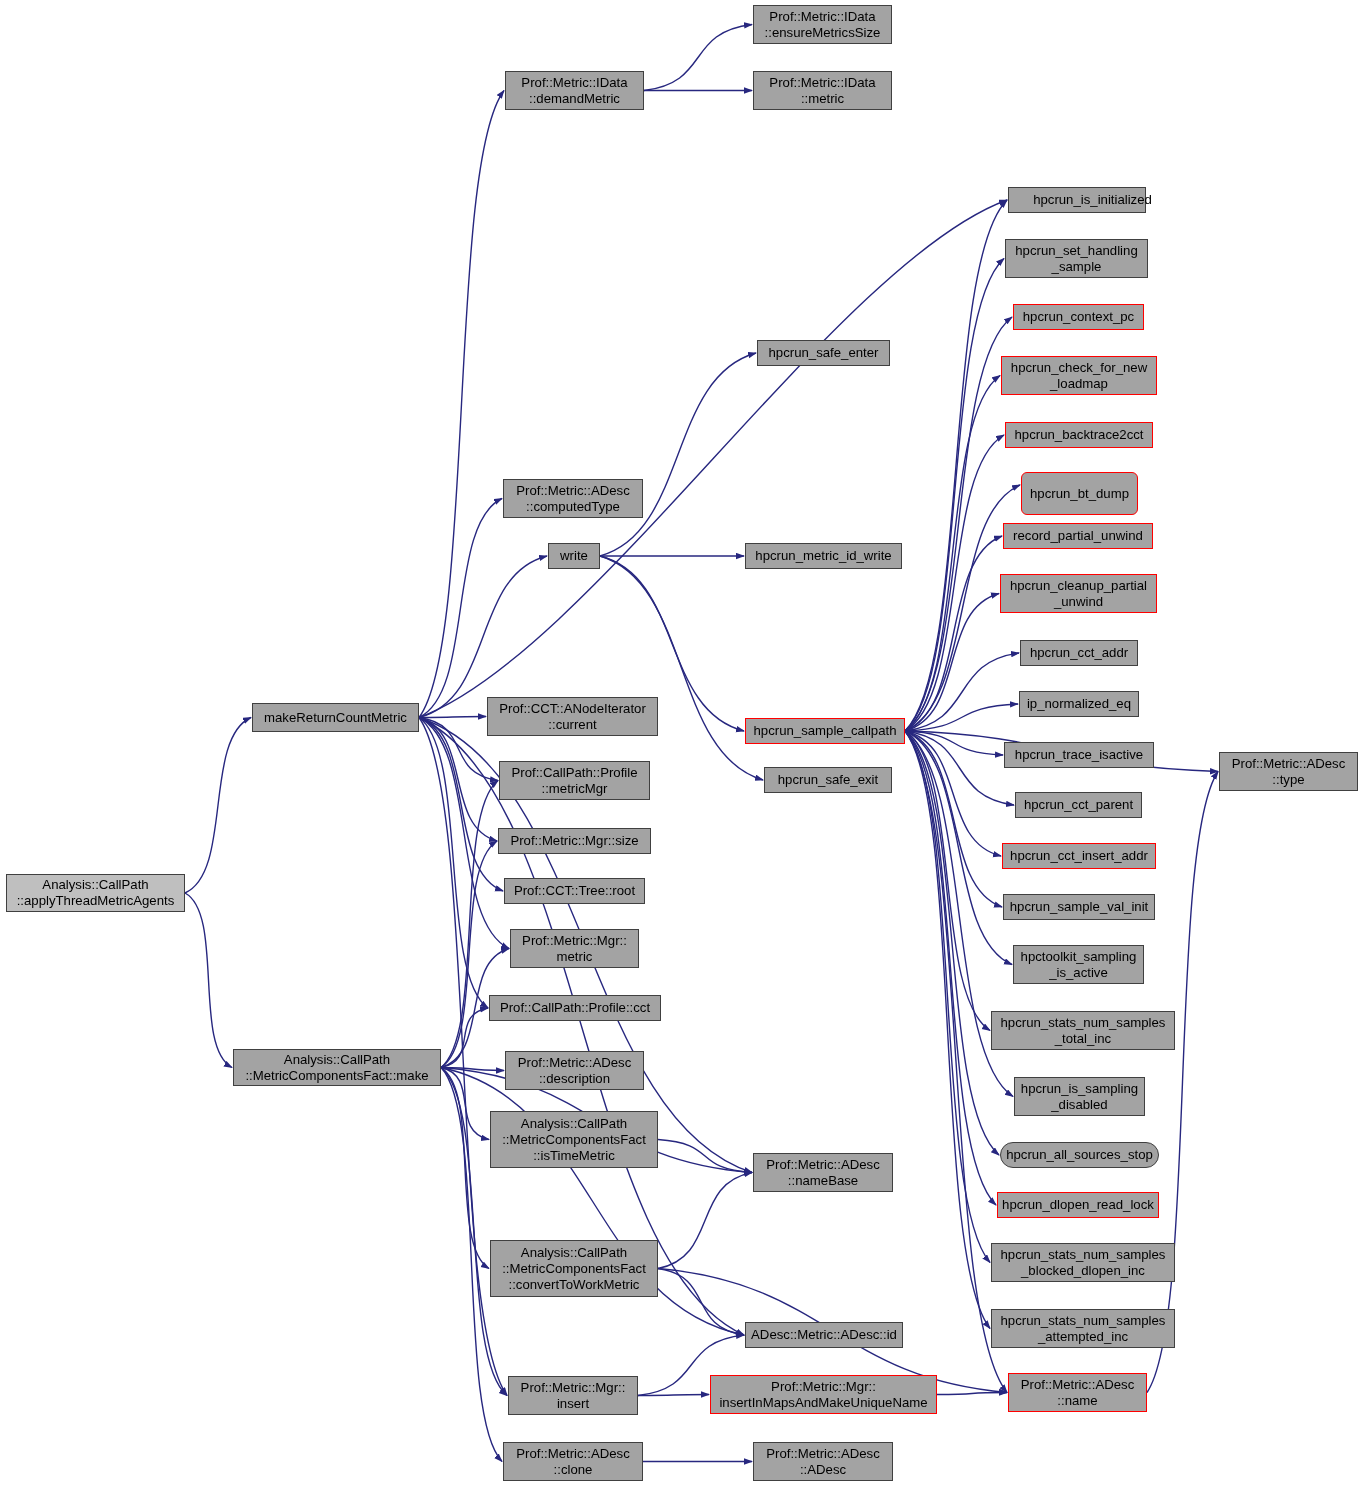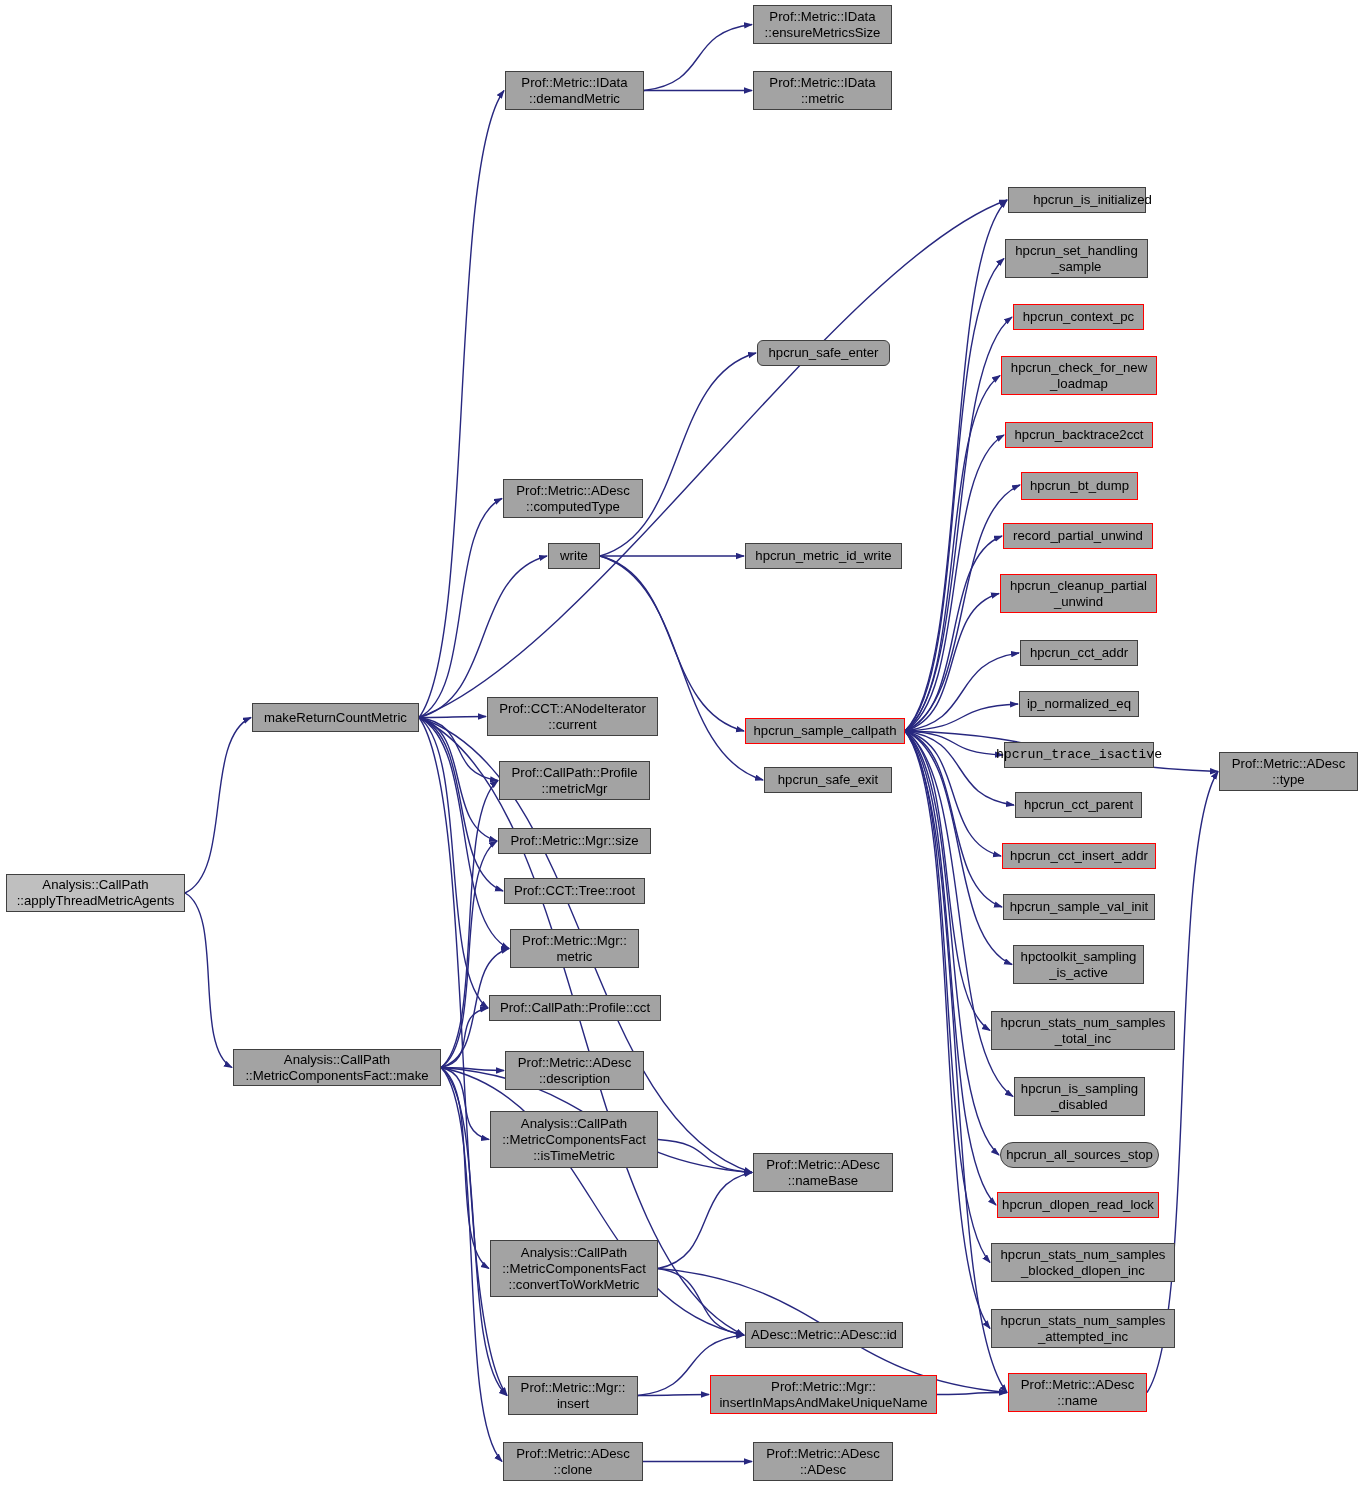--- a/index.html
+++ b/index.html
@@ -136,21 +136,21 @@
       <div class="node" style="left: 505px; top: 71px; width: 139px; height: 39px;"><span>Prof::Metric::IData
 ::demandMetric</span></div>
       <div class="node" style="left: 753px; top: 5px; width: 139px; height: 39px;"><span>Prof::Metric::IData
 ::ensureMetricsSize</span></div>
       <div class="node" style="left: 753px; top: 71px; width: 139px; height: 39px;"><span>Prof::Metric::IData
 ::metric</span></div>
       <div class="node" style="left: 503px; top: 479px; width: 140px; height: 39px;"><span>Prof::Metric::ADesc
 ::computedType</span></div>
       <div class="node" style="left: 548px; top: 543px; width: 52px; height: 26px;"><span>write</span></div>
       <div class="node" style="left: 745px; top: 543px; width: 157px; height: 26px;"><span>hpcrun_metric_id_write</span></div>
-      <div class="node" style="left: 757px; top: 340px; width: 133px; height: 26px; border-radius: 6px;"><span>hpcrun_safe_enter</span></div>
+      <div class="node" style="left: 757px; top: 340px; width: 133px; height: 26px;"><span>hpcrun_safe_enter</span></div>
       <div class="node red" style="left: 745px; top: 718px; width: 160px; height: 26px;"><span>hpcrun_sample_callpath</span></div>
       <div class="node" style="left: 764px; top: 767px; width: 128px; height: 26px;"><span>hpcrun_safe_exit</span></div>
       <div class="node" style="left: 487px; top: 697px; width: 171px; height: 39px;"><span>Prof::CCT::ANodeIterator
 ::current</span></div>
       <div class="node" style="left: 499px; top: 761px; width: 151px; height: 39px;"><span>Prof::CallPath::Profile
 ::metricMgr</span></div>
       <div class="node" style="left: 498px; top: 828px; width: 153px; height: 26px;"><span>Prof::Metric::Mgr::size</span></div>
       <div class="node" style="left: 504px; top: 878px; width: 141px; height: 26px;"><span>Prof::CCT::Tree::root</span></div>
       <div class="node" style="left: 510px; top: 929px; width: 129px; height: 39px;"><span>Prof::Metric::Mgr::
 metric</span></div>
@@ -178,27 +178,27 @@
 ::name</span></div>
       <div class="node" style="left: 1219px; top: 752px; width: 139px; height: 39px;"><span>Prof::Metric::ADesc
 ::type</span></div>
       <div class="node" style="left: 1008px; top: 187px; width: 138px; height: 26px; padding-left: 31px;"><span>hpcrun_is_initialized</span></div>
       <div class="node" style="left: 1005px; top: 239px; width: 143px; height: 39px;"><span>hpcrun_set_handling
 _sample</span></div>
       <div class="node red" style="left: 1013px; top: 304px; width: 131px; height: 26px;"><span>hpcrun_context_pc</span></div>
       <div class="node red" style="left: 1001px; top: 356px; width: 156px; height: 39px;"><span>hpcrun_check_for_new
 _loadmap</span></div>
       <div class="node red" style="left: 1005px; top: 422px; width: 148px; height: 26px;"><span>hpcrun_backtrace2cct</span></div>
-      <div class="node red" style="left: 1021px; top: 472px; width: 117px; height: 28px;"><span>hpcrun_bt_dump</span></div>
+      <div class="node red" style="left: 1021px; top: 472px; width: 117px; height: 43px; border-radius: 6px;"><span>hpcrun_bt_dump</span></div>
       <div class="node red" style="left: 1003px; top: 523px; width: 150px; height: 26px;"><span>record_partial_unwind</span></div>
       <div class="node red" style="left: 1000px; top: 574px; width: 157px; height: 39px;"><span>hpcrun_cleanup_partial
 _unwind</span></div>
       <div class="node" style="left: 1020px; top: 640px; width: 118px; height: 26px;"><span>hpcrun_cct_addr</span></div>
       <div class="node" style="left: 1019px; top: 691px; width: 120px; height: 26px;"><span>ip_normalized_eq</span></div>
-      <div class="node" style="left: 1004px; top: 742px; width: 150px; height: 26px; font-family: Liberation Mono, monospace;"><span>hpcrun_trace_isactive</span></div>
+      <div class="node" style="left: 1004px; top: 742px; width: 150px; height: 26px;"><span>hpcrun_trace_isactive</span></div>
       <div class="node" style="left: 1015px; top: 792px; width: 127px; height: 26px;"><span>hpcrun_cct_parent</span></div>
       <div class="node red" style="left: 1002px; top: 843px; width: 154px; height: 26px;"><span>hpcrun_cct_insert_addr</span></div>
       <div class="node" style="left: 1003px; top: 894px; width: 152px; height: 26px;"><span>hpcrun_sample_val_init</span></div>
       <div class="node" style="left: 1013px; top: 945px; width: 131px; height: 39px;"><span>hpctoolkit_sampling
 _is_active</span></div>
       <div class="node" style="left: 991px; top: 1011px; width: 184px; height: 39px;"><span>hpcrun_stats_num_samples
 _total_inc</span></div>
       <div class="node" style="left: 1014px; top: 1077px; width: 131px; height: 39px;"><span>hpcrun_is_sampling
 _disabled</span></div>
       <div class="node" style="left: 1000px; top: 1142px; width: 159px; height: 26px; border-radius: 13px;"><span>hpcrun_all_sources_stop</span></div>

